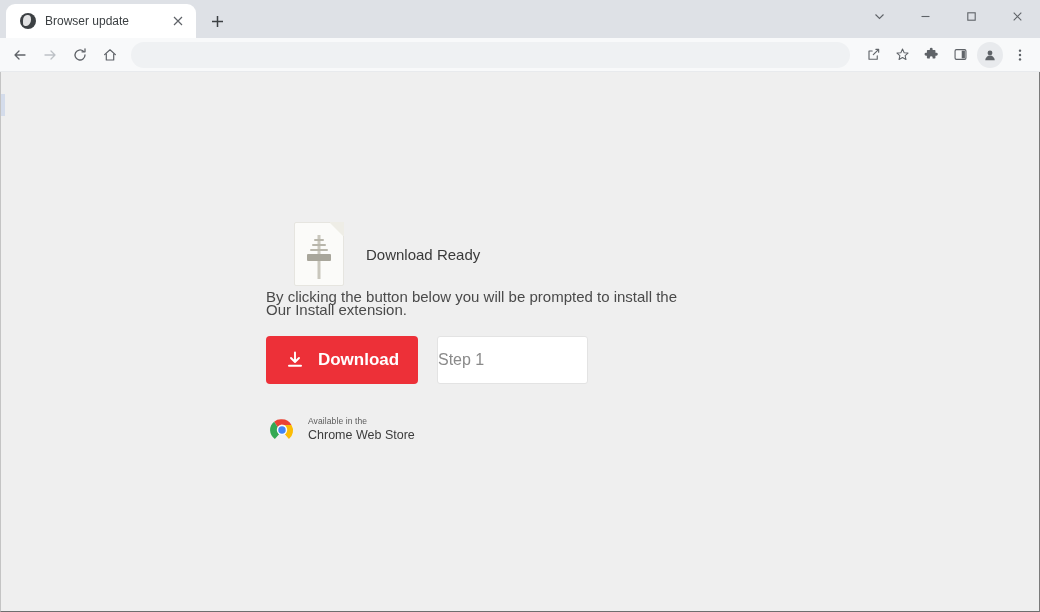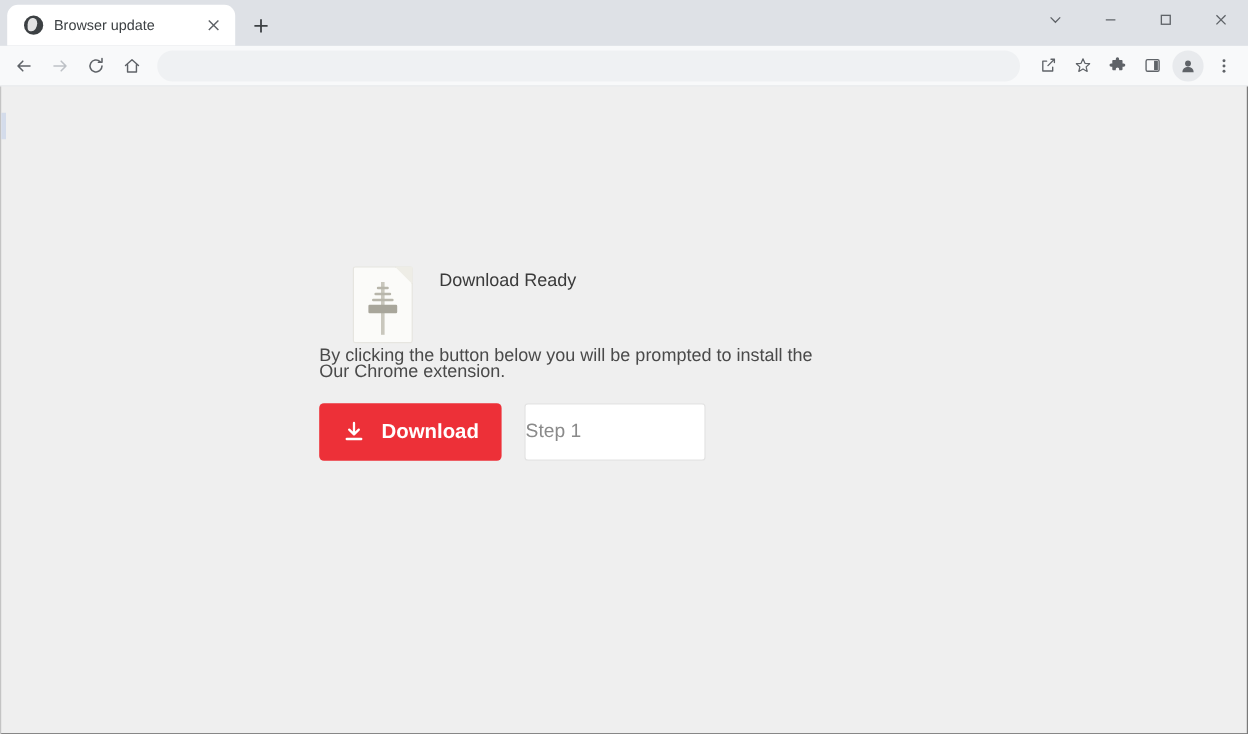--- a/index.html
+++ b/index.html
@@ -140,21 +140,21 @@
     position: absolute;
     left: 0; top: 22px;
     width: 4px; height: 22px;
     background: #cfd8ea;
     opacity: .85;
   }
 
   .content { position: absolute; left: 265px; top: 150px; width: 700px; }
 
   
-  .hero { display: flex; align-items: flex-start; gap: 22px; padding-left: 28px; }
+  .hero { display: flex; align-items: center; gap: 22px; padding-left: 28px; }
   .doc-icon {
     width: 50px; height: 64px; flex: none;
     position: relative;
     background: #fbfbf9;
     border: 1px solid #e6e5e0;
     border-radius: 2px;
   }
   .doc-icon .fold {
     position: absolute; right: -1px; top: -1px;
     width: 15px; height: 15px;
@@ -357,34 +357,47 @@
             <div class="plate"></div>
           </div>
         </div>
         <div class="hero-lines">
           <div class="l">Download Ready</div>
         </div>
       </div>
 
       <div class="subnote">
         <div>By clicking the button below you will be prompted to install the</div>
-        <div>Our Chrome extension.</div>
+        <div>Our Install extension.</div>
       </div>
 
       <div class="btnrow">
         <button class="btn-download">
           <span>
             <svg width="20" height="20" viewBox="0 0 20 20">
               <path d="M10 2.5 V11.5 M6 8 L10 12 L14 8" stroke="#ffffff" stroke-width="1.9" fill="none" stroke-linecap="round" stroke-linejoin="round"></path>
               <path d="M4 15.8 H16" stroke="#ffffff" stroke-width="2" fill="none" stroke-linecap="round"></path>
             </svg>
           </span>
           <span>Download</span>
         </button>
         <button class="btn-step">
           <span>Step 1</span>
         </button>
       </div>
 
+      <div class="badge">
+        <svg class="chrome-logo" viewBox="0 0 48 48">
+          <path d="M24 8 A16 16 0 0 1 38.2 16.6 L27.6 16.6 A8 8 0 0 0 17.4 19.6 L12.2 11.5 A16 16 0 0 1 24 8 Z" fill="#ea4335"></path>
+          <path d="M12.2 11.5 L17.4 19.6 A8 8 0 0 0 19.6 30.2 L13.3 37.4 A16 16 0 0 1 12.2 11.5 Z" fill="#34a853"></path>
+          <path d="M38.2 16.6 A16 16 0 0 1 34.4 37.5 L28.3 30.3 A8 8 0 0 0 27.6 16.6 Z" fill="#fbbc05"></path>
+          <circle cx="24" cy="24" r="7.2" fill="#ffffff"></circle>
+          <circle cx="24" cy="24" r="5.6" fill="#4285f4"></circle>
+        </svg>
+        <div class="badge-text">
+          <div class="badge-small">Available in the</div>
+          <div class="badge-big">Chrome Web Store</div>
+        </div>
+      </div>
 
     </div>
   </div>
 </div>
 
 </body></html>

